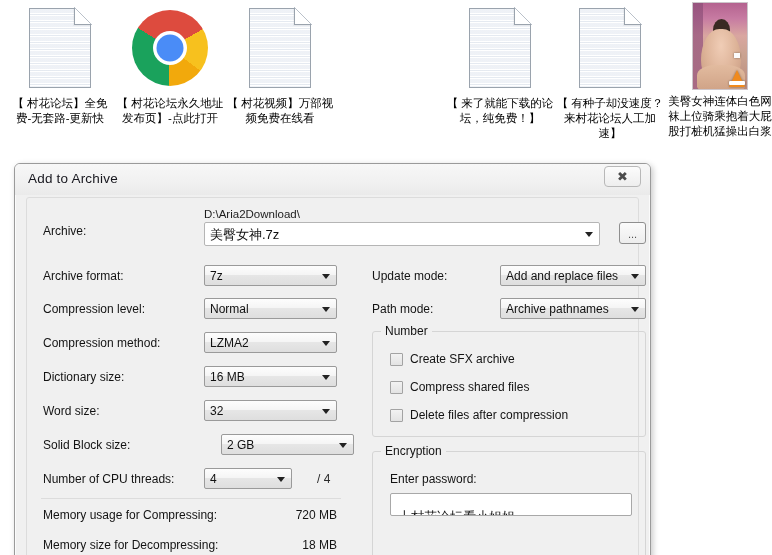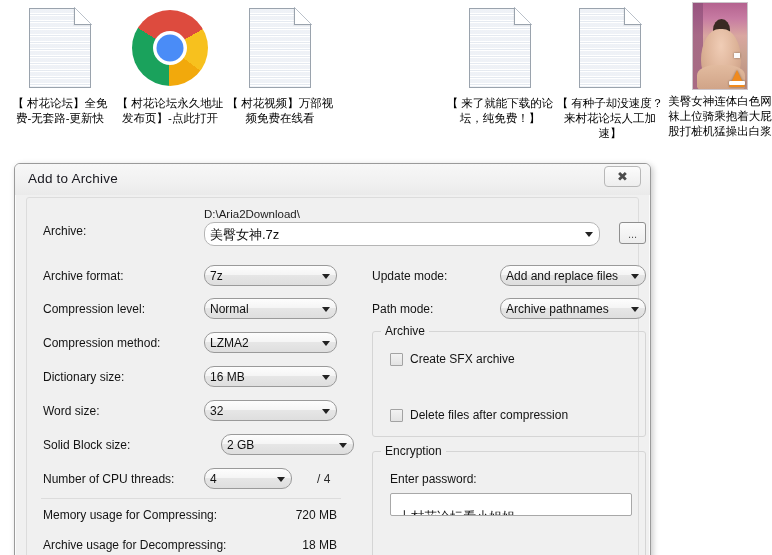--- a/index.html
+++ b/index.html
@@ -187,21 +187,21 @@
     border: 1px solid #dcdcdc;
     border-radius: 3px;
   }
 
   .lbl { position: absolute; font-size: 12px; color: #131313; white-space: nowrap; }
 
   .combo {
     position: absolute; height: 21px;
     background: linear-gradient(to bottom,#fdfdfd 0%, #f5f5f5 45%, #e6e6e6 50%, #dedede 100%);
     border: 1px solid #9a9a9a;
-    border-radius: 10px;
+    border-radius: 2px;
     font-size: 12px; color: #111;
     padding: 2px 20px 0 5px;
     line-height: 17px;
     white-space: nowrap; overflow: hidden;
   }
   .combo .arr {
     position: absolute; right: 6px; top: 8px;
     width: 0; height: 0;
     border-left: 4.5px solid transparent;
     border-right: 4.5px solid transparent;
@@ -385,41 +385,45 @@
         <span>4</span>
         <span class="arr"></span>
       </div>
       <div class="slash" style="left:290px; top:274px;">/ 4</div>
 
       <div class="sep" style="left:14px; top:300px; width:300px;"></div>
 
       <div class="lbl" style="left:16px; top:310px;">Memory usage for Compressing:</div>
       <div class="memval" style="left:210px; top:310px; width:100px;">720 MB</div>
 
-      <div class="lbl" style="left:16px; top:340px;">Archive usage for Decompressing:</div>
+      <div class="lbl" style="left:16px; top:340px;">Memory size for Decompressing:</div>
       <div class="memval" style="left:210px; top:340px; width:100px;">18 MB</div>
 
       <div class="lbl" style="left:345px; top:71px;">Update mode:</div>
       <div class="combo" style="left:473px; top:67px; width:146px;">
         <span>Add and replace files</span>
         <span class="arr"></span>
       </div>
 
       <div class="lbl" style="left:345px; top:104px;">Path mode:</div>
       <div class="combo" style="left:473px; top:100px; width:146px;">
         <span>Archive pathnames</span>
         <span class="arr"></span>
       </div>
 
       <div class="group" style="left:345px; top:133px; width:274px; height:106px;">
-        <div class="gtitle">Archive</div>
+        <div class="gtitle">Number</div>
 
         <div class="chk" style="left:17px; top:20px;">
           <span class="box"></span>
           <span class="txt">Create SFX archive</span>
+        </div>
+        <div class="chk" style="left:17px; top:48px;">
+          <span class="box"></span>
+          <span class="txt">Compress shared files</span>
         </div>
         <div class="chk" style="left:17px; top:76px;">
           <span class="box"></span>
           <span class="txt">Delete files after compression</span>
         </div>
       </div>
 
       <div class="group" style="left:345px; top:253px; width:274px; height:108px;">
         <div class="gtitle">Encryption</div>
         <div class="lbl" style="left:17px; top:20px;">Enter password:</div>

